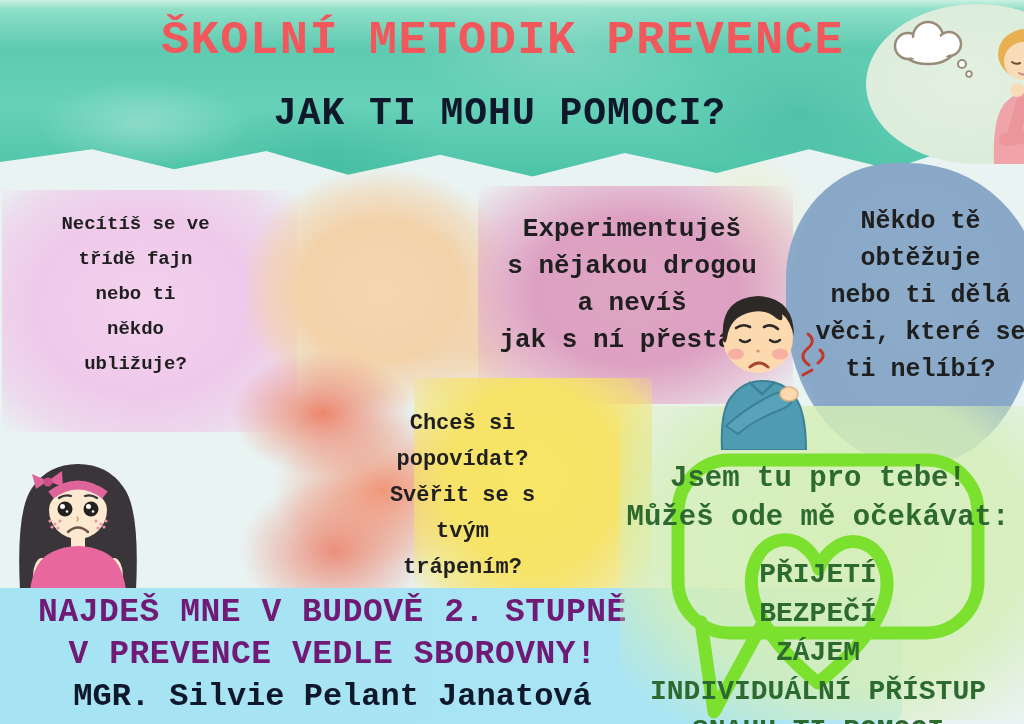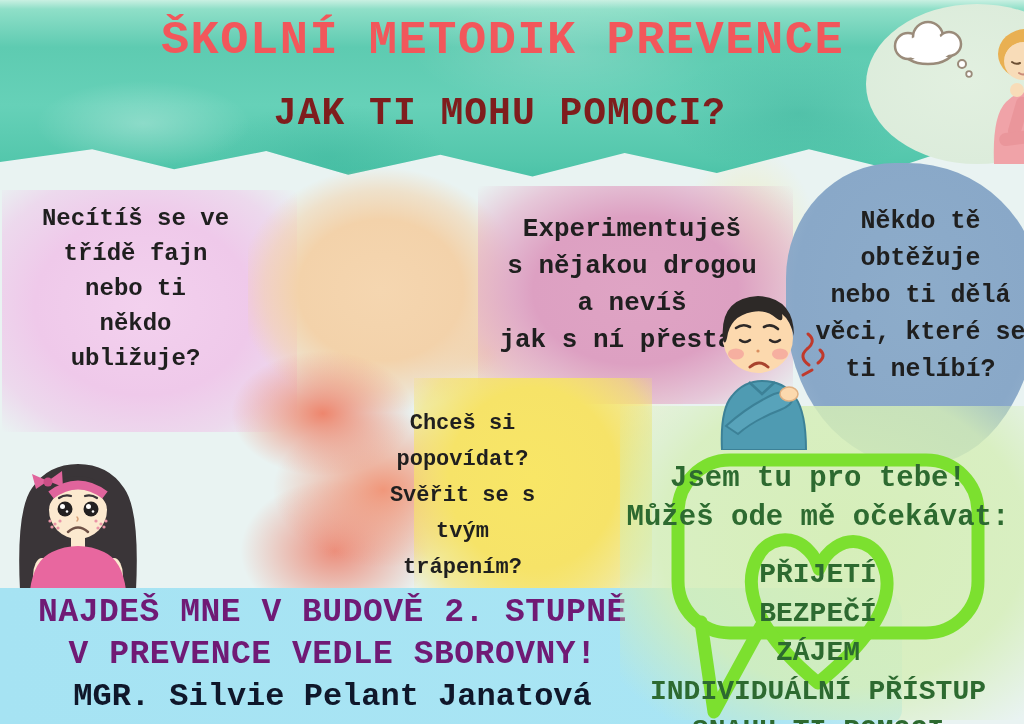--- a/index.html
+++ b/index.html
@@ -21,21 +21,21 @@
       radial-gradient(160px 70px at 32% 86%, rgba(44,170,146,.28), transparent 75%),
       linear-gradient(180deg,#c9f0e2 0%,#8fdfc8 5%,#5ecbb1 26%,#66d1b8 58%,#54c7ac 88%,#49c1a6 100%);
     clip-path:polygon(0 0,100% 0,100% 88%,94% 80%,87% 93%,79% 82%,70% 95%,61% 84%,52% 97%,43% 85%,34% 96%,26% 83%,17% 93%,9% 82%,0 89%);
   }
   .title{
     left:0;top:14px;width:1005px;text-align:center;
     font-size:47px;font-weight:700;letter-spacing:1.5px;color:#f2575b;
   }
   .subtitle{
     left:0;top:92px;width:1000px;text-align:center;
-    font-size:38px;font-weight:700;letter-spacing:1px;color:#7f1d1d;
+    font-size:38px;font-weight:700;letter-spacing:1px;color:#0f172a;
   }
   .think-circle{
     left:866px;top:4px;width:222px;height:160px;border-radius:50%;
     background:radial-gradient(ellipse at 45% 48%, #e2f0e0 0%, #dcecdb 70%, #d5e8d4 100%);
   }
   .think-circle svg{position:absolute;left:0;top:0;}
 
   
   .wash-yellow1{left:688px;top:158px;width:122px;height:170px;
     background:radial-gradient(ellipse at 50% 50%, rgba(246,232,150,.55), rgba(246,232,150,0) 80%);}
@@ -63,21 +63,21 @@
       radial-gradient(ellipse 42% 34% at 38% 28%, rgba(238,128,102,.95), rgba(238,128,102,0) 72%),
       radial-gradient(ellipse 48% 40% at 58% 58%, rgba(241,143,112,.92), rgba(241,143,112,0) 76%),
       radial-gradient(ellipse 40% 36% at 42% 82%, rgba(236,120,98,.82), rgba(236,120,98,0) 78%);}
   .blob-talk{left:414px;top:378px;width:238px;height:228px;
     background:
       radial-gradient(ellipse at 50% 44%, #f8e666 0%, #f6e368 50%, rgba(246,227,104,.6) 76%, rgba(246,227,104,0) 96%),
       radial-gradient(ellipse 40% 28% at 55% 86%, rgba(247,233,130,.7), rgba(247,233,130,0) 86%);}
 
   
   .txt{font-weight:700;color:#1f1f1f;text-align:center;white-space:pre-line;}
-  .t-class {left:28px; top:201px;width:215px;font-size:24px;line-height:35px;}
+  .t-class {left:28px; top:207px;width:215px;font-size:19px;line-height:35px;}
   .t-home  {left:252px;top:189px;width:190px;font-size:24px;line-height:36px;}
   .t-drugs {left:487px;top:211px;width:290px;font-size:26px;line-height:37px;}
   .t-harass{left:798px;top:203px;width:245px;font-size:25px;line-height:37px;}
   .t-mock  {left:115px;top:404px;width:305px;font-size:25px;line-height:37px;}
   .t-talk  {left:380px;top:406px;width:165px;font-size:22px;line-height:36px;}
 
   
   .band{left:0;top:588px;width:902px;height:136px;border-radius:0 26px 14px 0;
     background:linear-gradient(90deg,#a6e3f3 0%,#a9e5f4 84%,rgba(169,229,244,.65) 100%);}
   .footer{left:20px;top:592px;width:625px;text-align:center;font-weight:700;}

